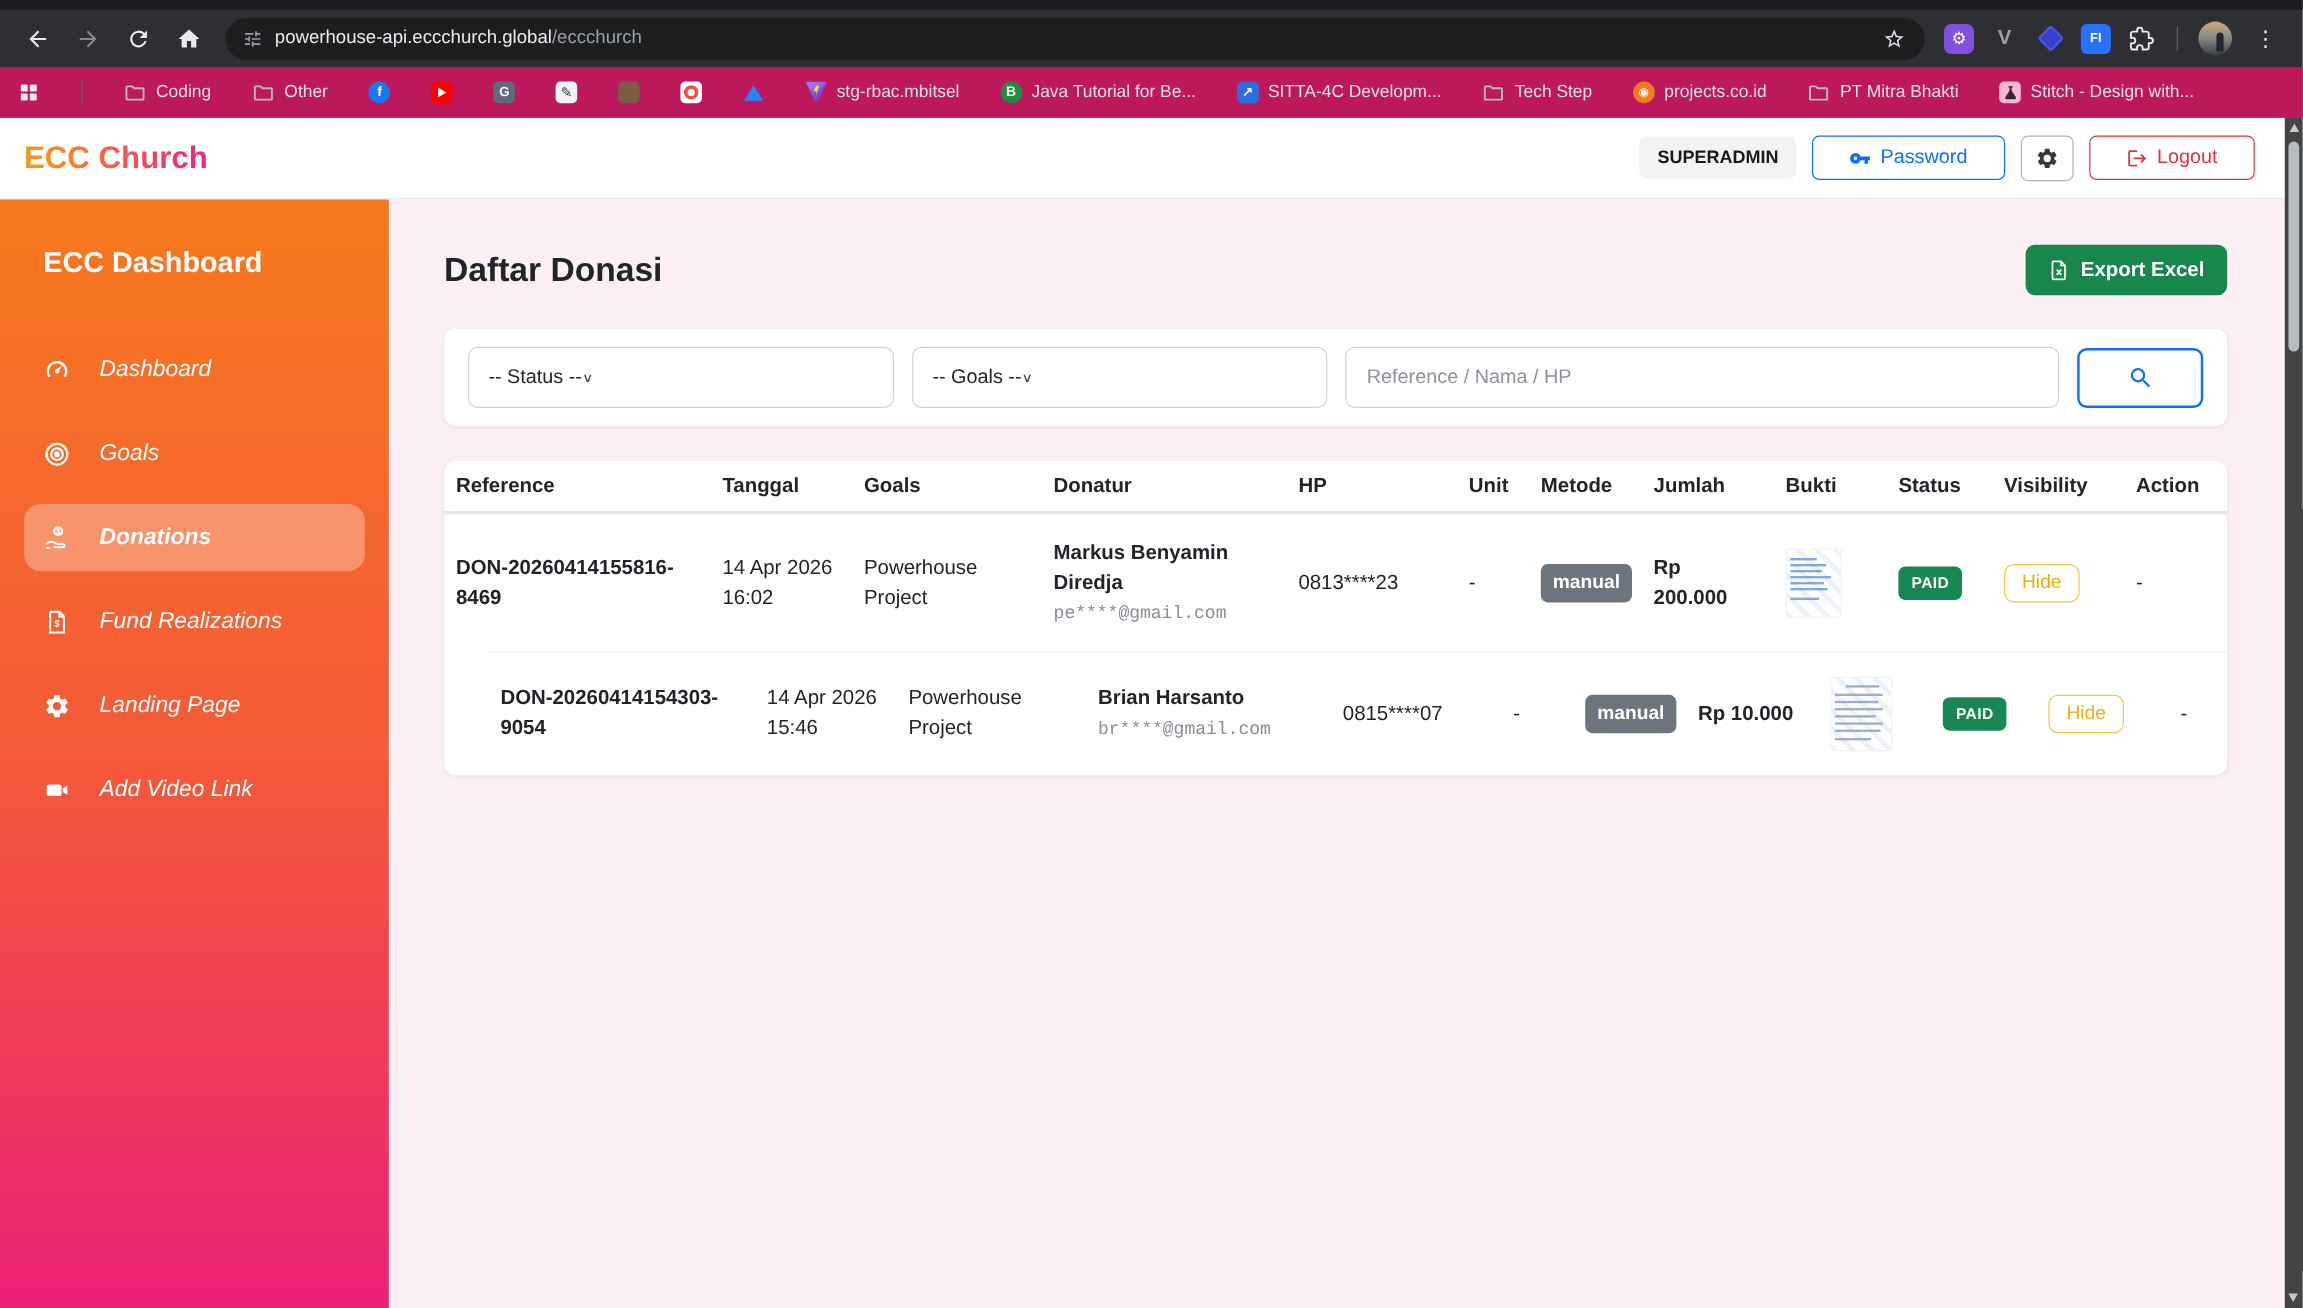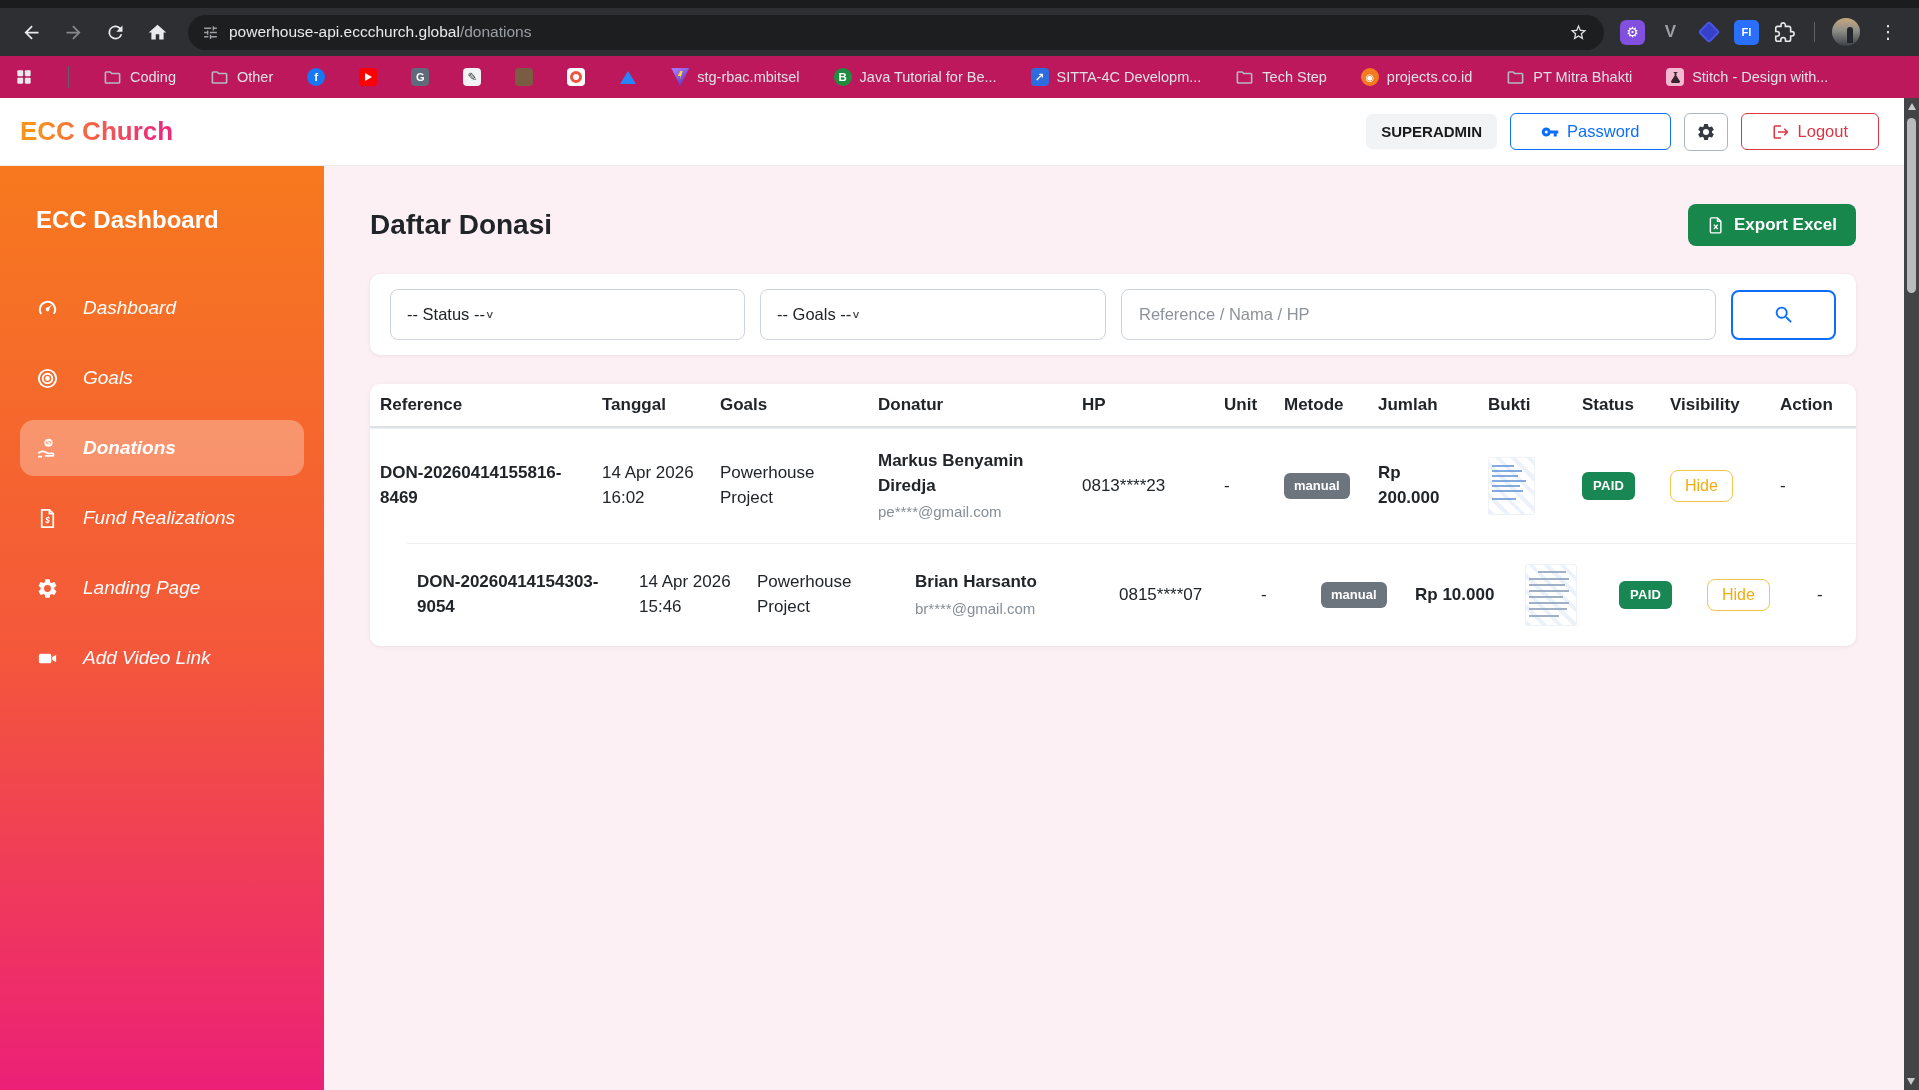--- a/index.html
+++ b/index.html
@@ -98,22 +98,22 @@
   .table-card { margin-top:29px; background:#fff; border-radius:10px; box-shadow:0 1px 4px rgba(0,0,0,.07); overflow:hidden; }
   .trow { display:grid; grid-template-columns:222px 118px 158px 204px 142px 60px 94px 110px 94px 88px 110px 1fr; align-items:center; }
   .trow > div { padding:0 14px 0 10px; }
   .thead { border-bottom:2px solid #dee2e6; }
   .thead > div { font-weight:700; font-size:17px; color:#212529; padding-top:11px; padding-bottom:11px; }
   .tbody-row { padding:20px 0; border-top:1px solid #eef0f2; }
   .tbody-row:first-of-type { border-top:none; }
   .cell { font-size:17px; color:#212529; line-height:1.45; }
   .cell-ref { font-weight:700; padding-right:22px !important; word-break:break-word; }
   .don-name { font-weight:700; }
-  .don-email { font-size:15px; color:#868e96; margin-top:3px; }
-  .badge-manual { display:inline-block; background:#6c757d; color:#fff; font-size:13px; font-weight:700; border-radius:6px; padding:4px 10px; }
+  .don-email { font-size:15px; color:#868e96; margin-top:3px;font-family:Liberation Mono, monospace; }
+  .badge-manual { display:inline-block; background:#6c757d; color:#fff; font-size:16px; font-weight:700; border-radius:6px; padding:4px 10px; }
   .cell-jumlah { font-weight:700; }
   .badge-paid { display:inline-block; background:#198754; color:#fff; font-size:13px; font-weight:700; border-radius:6px; padding:5px 11px; letter-spacing:.3px; }
   .btn-hide { background:#fff; border:1.5px solid #f3c54a; color:#f0ad0f; font-size:16px; border-radius:8px; padding:6px 14px; cursor:pointer; font-family:inherit; }
   .bukti-thumb { width:47px; height:58px; background:#fff; border:1px solid #eef2f8; border-radius:2px; position:relative; overflow:hidden; cursor:pointer;
     background-image:repeating-linear-gradient(45deg, rgba(120,160,220,.14) 0 4px, transparent 4px 11px); }
   .bukti-thumb i { position:absolute; left:3px; height:2px; background:#6f9bd8; opacity:.85; }
   .bukti-thumb.r2 { height:62px; width:52px; }
   .bukti-thumb.r2 i { background:#8fa3bd; }
 
   
@@ -148,21 +148,21 @@
         <svg viewBox="0 0 24 24" fill="currentColor">
           <path d="M10 20v-6h4v6h5v-8h3L12 3 2 12h3v8z"></path>
         </svg>
       </div>
     <div class="omnibox">
       <span class="site-info">
           <svg viewBox="0 0 24 24" fill="currentColor">
             <path d="M3 17v2h6v-2H3zM3 5v2h10V5H3zm10 16v-2h8v-2h-8v-2h-2v6h2zM7 9v2H3v2h4v2h2V9H7zm14 4v-2H11v2h10zm-6-4h2V7h4V5h-4V3h-2v6z"></path>
           </svg>
         </span>
-      <span class="url"><span class="url-host">powerhouse-api.eccchurch.global</span><span class="url-path">/donations</span></span>
+      <span class="url"><span class="url-host">powerhouse-api.eccchurch.global</span><span class="url-path">/eccchurch</span></span>
       <span class="star-btn">
           <svg viewBox="0 0 24 24" fill="currentColor">
             <path d="M22 9.24l-7.19-.62L12 2 9.19 8.63 2 9.24l5.46 4.73L5.82 21 12 17.27 18.18 21l-1.63-7.03L22 9.24zM12 15.4l-3.76 2.27 1-4.28-3.32-2.88 4.38-.38L12 6.1l1.71 4.04 4.38.38-3.32 2.88 1 4.28L12 15.4z"></path>
           </svg>
         </span>
     </div>
     <div class="ext-row">
       <div class="ext ext-gear">⚙</div>
       <div class="ext ext-v">V</div>
       <div class="ext ext-diamond">

